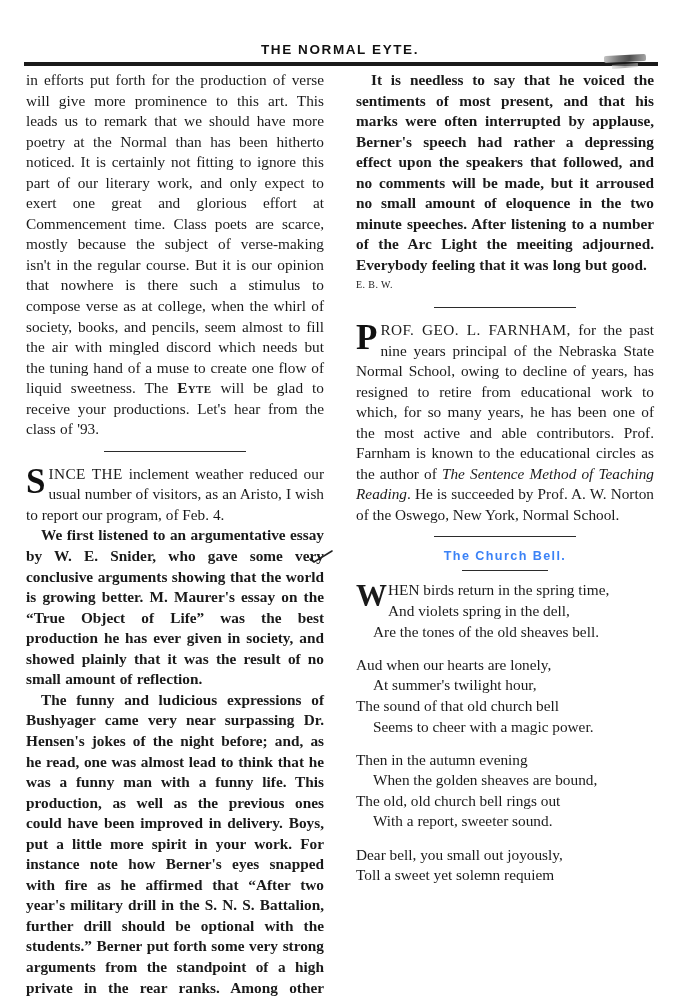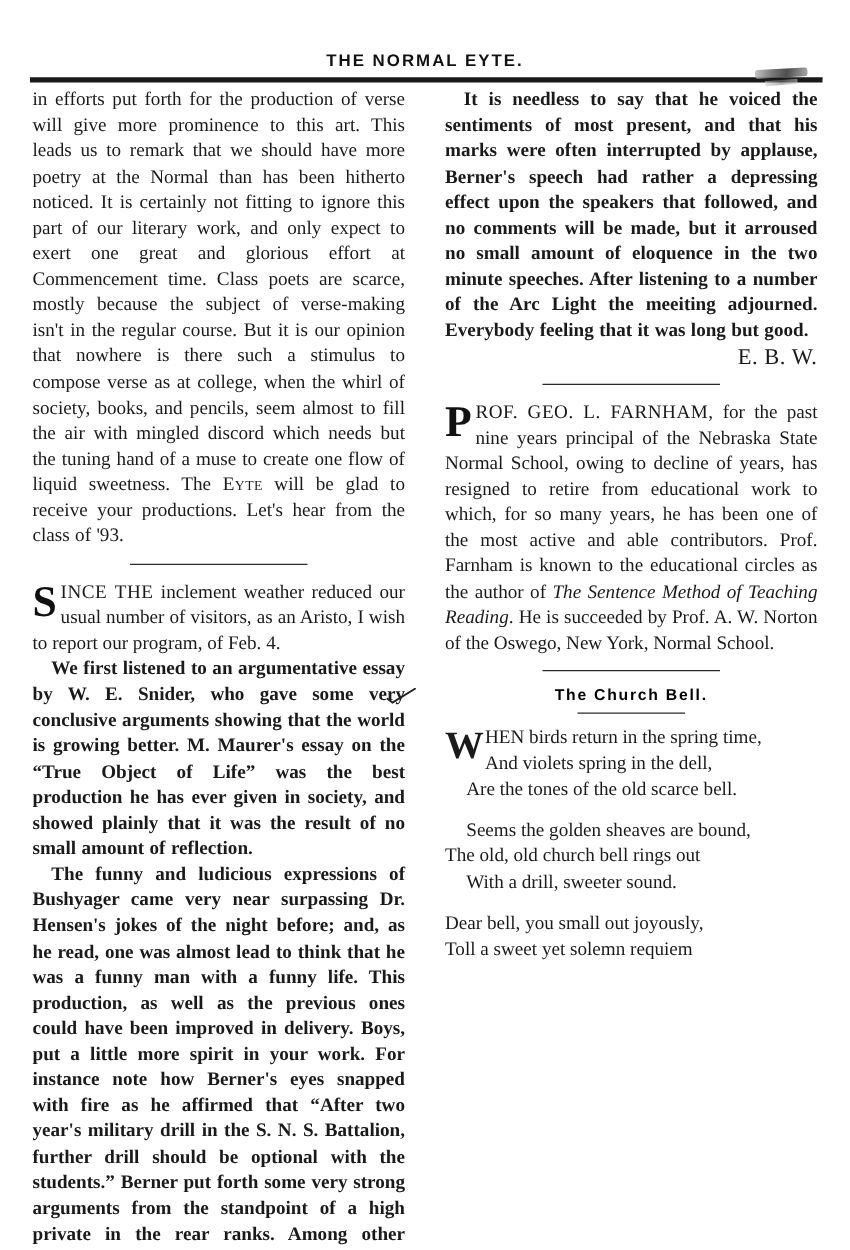--- a/index.html
+++ b/index.html
@@ -87,20 +87,21 @@
     text-justify: inter-word;
     hyphens: none;
     word-spacing: .5px;
   }
   p.indent { text-indent: 15px; font-weight: bold; }
   p.flush  { text-indent: 0; }
 
   .smallcaps {
     font-variant: small-caps;
     letter-spacing: .3px;
+    font-weight: bold;
   }
   .ital { font-style: italic; }
 
   
   .dropcap-para {
     position: relative;
     font-size: 15.3px;
     line-height: 20.55px;
     text-align: justify;
   }
@@ -126,34 +127,33 @@
     margin: 11px auto 12px auto;
   }
   .divider-short {
     width: 86px;
     height: 1px;
     background: #2b2b2b;
     margin: 7px auto 9px auto;
   }
 
   .signature {
-    text-align: right;
-    font-size: 18px;
+    font-size: 10px;
     line-height: 20.55px;
     letter-spacing: .4px;
   }
 
   
   .poem-title {
     text-align: center;
     font-family: "Liberation Sans", "DejaVu Sans", sans-serif;
     font-size: 12.6px;
     font-weight: 600;
     letter-spacing: 1.4px;
-    color: #000000;
+    color: #3b82f6;
     position: relative;
   }
   .tickmark {
     position: absolute;
     left: -48px;
     top: 1px;
     width: 26px;
     height: 14px;
   }
   .stanza {
@@ -224,28 +224,35 @@
       <span>The Church Bell.</span>
     </div>
 
     <div class="divider-short"></div>
 
     <div>
 
       <div class="stanza poem-first">
         <span class="vline"><span class="dropcap">W</span><span class="leadcaps">HEN</span><span> birds return in the spring time,</span></span>
         <span class="vline in">And violets spring in the dell,</span>
-        <span class="vline in">Are the tones of the old scarce bell.</span>
-      </div>
-
+        <span class="vline in">Are the tones of the old sheaves bell.</span>
+      </div>
 
       <div class="stanza">
-        <span class="vline in">Seems the golden sheaves are bound,</span>
+        <span class="vline">Aud when our hearts are lonely,</span>
+        <span class="vline in">At summer's twilight hour,</span>
+        <span class="vline">The sound of that old church bell</span>
+        <span class="vline in">Seems to cheer with a magic power.</span>
+      </div>
+
+      <div class="stanza">
+        <span class="vline">Then in the autumn evening</span>
+        <span class="vline in">When the golden sheaves are bound,</span>
         <span class="vline">The old, old church bell rings out</span>
-        <span class="vline in">With a drill, sweeter sound.</span>
+        <span class="vline in">With a report, sweeter sound.</span>
       </div>
 
       <div class="stanza">
         <span class="vline">Dear bell, you small out joyously,</span>
         <span class="vline">Toll a sweet yet solemn requiem</span>
 
       </div>
 
     </div>
 

